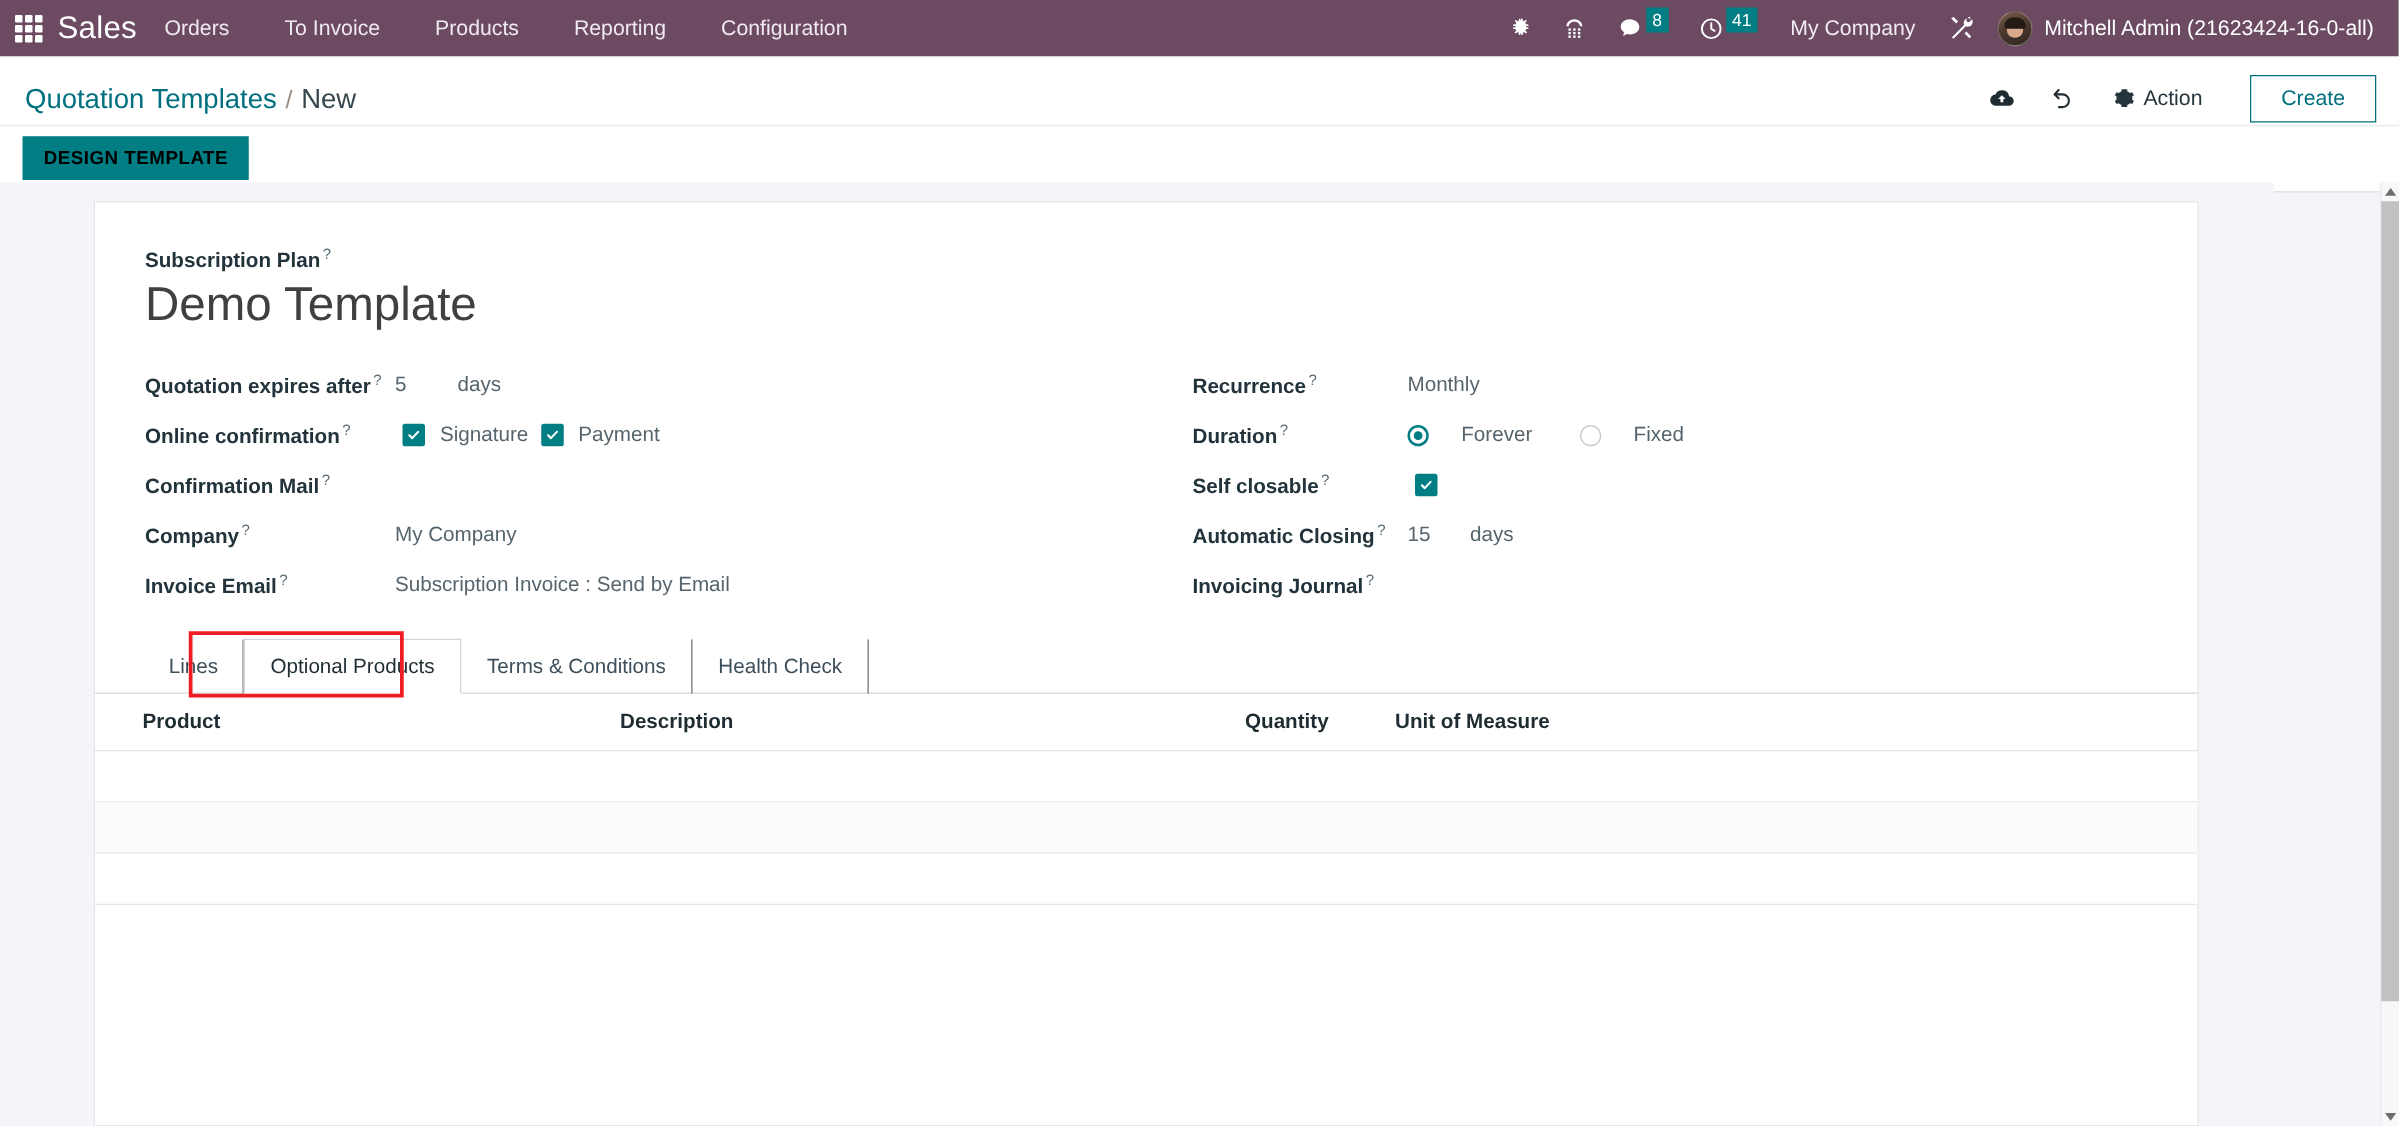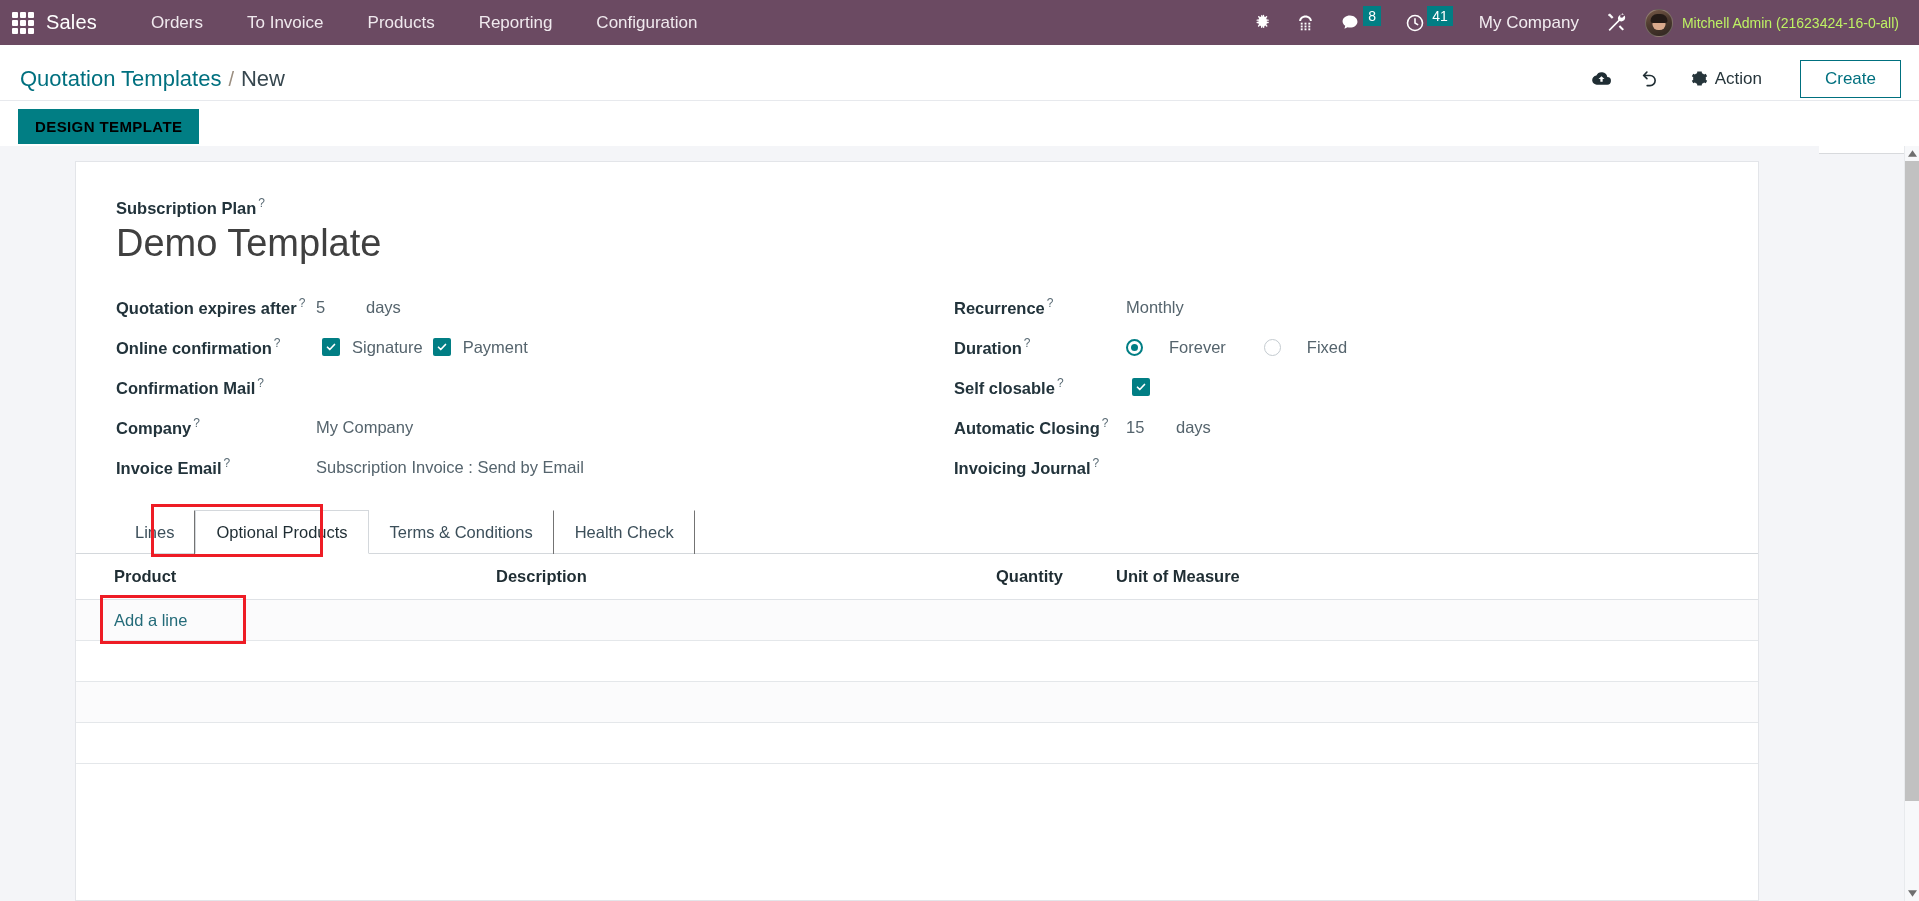--- a/index.html
+++ b/index.html
@@ -23,22 +23,22 @@
     width: 22px; height: 22px;
     margin-left: 12px; margin-right: 12px;
     display: grid;
     grid-template-columns: repeat(3, 1fr);
     grid-template-rows: repeat(3, 1fr);
     gap: 2px;
     cursor: pointer;
   }
   .apps-grid i { background: #ffffff; display: block; border-radius: 1px; }
   .brand {
-    font-size: 20px; font-weight: 400; color: #fff;
-    margin-right: 32px; cursor: pointer; letter-spacing: .2px;
+    font-size: 25px; font-weight: 400; color: #fff;
+    cursor: pointer; letter-spacing: .2px;
   }
   .nav-menu { display: flex; align-items: center; gap: 0px; }
   .nav-item {
     font-size: 17px; color: #f0e9ee; padding: 11px 22px;
     cursor: pointer; white-space: nowrap;
   }
 
   .nav-right {
     position: absolute; right: 0; top: 0; height: 45px;
     display: flex; align-items: center; gap: 0px; padding-right: 10px;
@@ -72,21 +72,21 @@
   .avatar::after {
     content: ""; position: absolute; left: 50%; top: 46%;
     width: 13px; height: 13px; background: #d9a98c;
     border-radius: 50% 50% 45% 45%; transform: translate(-50%,-30%);
   }
   .avatar::before {
     content: ""; position: absolute; left: 50%; top: 18%;
     width: 17px; height: 9px; background: #241a16;
     border-radius: 9px 9px 3px 3px; transform: translateX(-50%); z-index: 2;
   }
-  .user-name { font-size: 14px; color: #bef264; }
+  .user-name { font-size: 17px; color: #ffffff; }
 
   
   .control-panel { background: #ffffff; }
   .cp-top {
     height: 55px; display: flex; align-items: center;
     padding: 12px 18px 0 20px; position: relative;
   }
   .breadcrumb { font-size: 22px; display: flex; align-items: baseline; gap: 7px; }
   .bc-link { color: #00707f; cursor: pointer; }
   .bc-sep { color: #9b8e80; font-size: 20px; }
@@ -501,26 +501,20 @@
         <thead>
           <tr>
             <th class="th-product">Product</th>
             <th class="th-description">Description</th>
             <th class="th-quantity">Quantity</th>
             <th class="th-uom">Unit of Measure</th>
             <th class="th-blank"></th>
           </tr>
         </thead>
         <tbody>
-          <tr class="row-addline">
-            <td colspan="5" style="position:relative;">
-              <span class="add-a-line">Add a line</span>
-              <span class="addline-highlight" style="left:24px; top:-5px; width:146px; height:49px;"></span>
-            </td>
-          </tr>
           <tr class="row-blank">
               <td colspan="5"></td>
             </tr>
           <tr class="row-shaded">
               <td colspan="5"></td>
             </tr>
           <tr class="row-blank">
               <td colspan="5"></td>
             </tr>
         </tbody>

